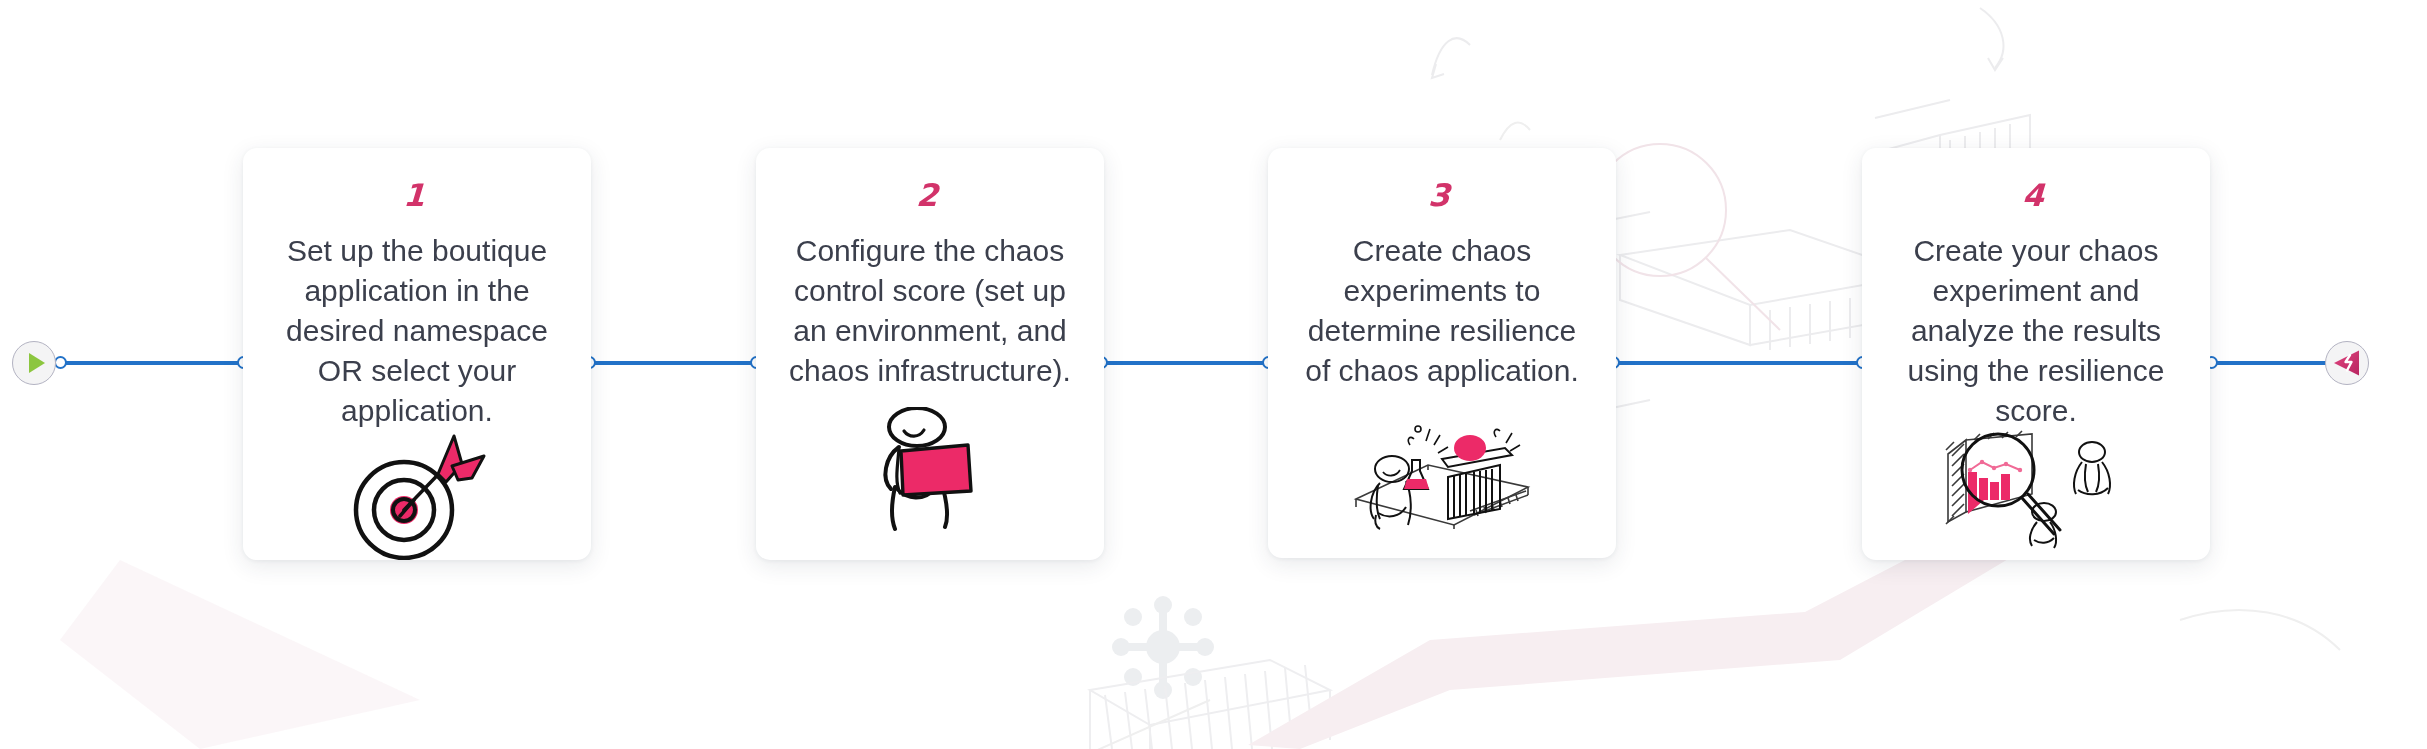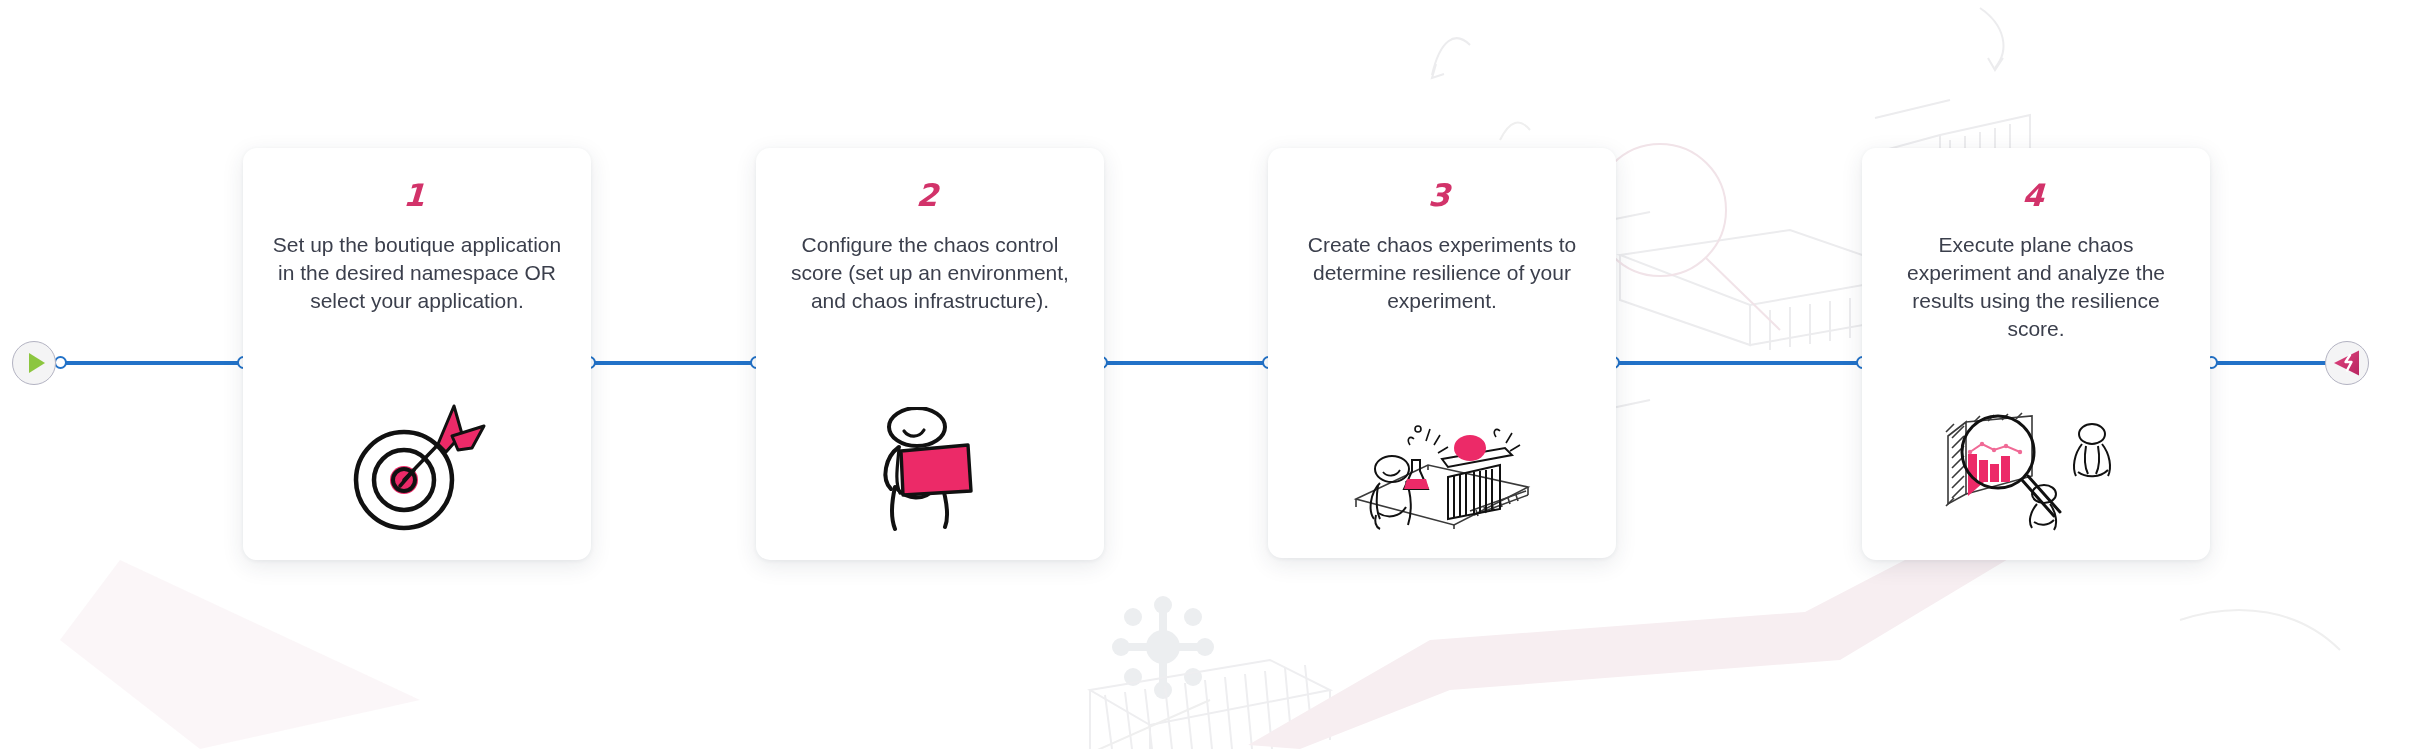--- a/index.html
+++ b/index.html
@@ -102,21 +102,21 @@
     font-style: italic;
     color: #d2336a;
     line-height: 1;
     margin-top: 32px;
     letter-spacing: 0.5px;
     transform: skewX(-6deg);
   }
 
   .step-text {
     font-family: "Liberation Sans", sans-serif;
-    font-size: 21px;
+    font-size: 30px;
     line-height: 1.33;
     color: #3b3f4c;
     text-align: center;
     margin-top: 20px;
     padding: 0 24px;
     font-weight: 400;
   }
 
   .illo {
     margin-top: auto;
@@ -258,21 +258,21 @@
         <path d="M30 80 C26 98, 26 112, 30 122" stroke="#111111" stroke-width="4" fill="none" stroke-linecap="round"></path>
         <path d="M76 74 C82 94, 84 110, 80 120" stroke="#111111" stroke-width="4" fill="none" stroke-linecap="round"></path>
         <path d="M32 82 C42 92, 58 96, 72 80" stroke="#111111" stroke-width="3.6" fill="none" stroke-linecap="round"></path>
         <path d="M36 44 L103 38 L106 84 L38 88 Z" fill="#ec2a68" stroke="#111111" stroke-width="3.4" stroke-linejoin="round"></path>
       </svg>
     </div>
   </div>
 
   <div class="card" style="left:1268px; top:148px; width:348px; height:410px;">
     <div class="step-number">3</div>
-    <div class="step-text">Create chaos experiments to determine resilience of your experiment.</div>
+    <div class="step-text">Create chaos experiments to determine resilience of chaos application.</div>
     <div class="illo">
       <svg width="185" height="115" viewBox="0 0 185 115" fill="none">
         <g stroke="#3a3a3a" stroke-width="1.6" fill="none">
           <path d="M6 84 L78 50 L178 72 L104 110 Z"></path>
           <path d="M6 84 L6 92 M178 72 L178 80 M104 110 L104 114 M78 50 L78 55"></path>
           <path d="M120 96 L176 76 M124 100 L178 80"></path>
           <path d="M126 95 L128 101 M134 92 L136 98 M142 89 L144 95 M150 86 L152 92 M158 83 L160 89 M166 80 L168 86"></path>
         </g>
         <g stroke="#111111" stroke-width="2" fill="none">
           <path d="M98 62 L150 50 L150 94 L98 104 Z"></path>
@@ -301,21 +301,21 @@
           <path d="M76 26 L80 14 M84 30 L90 20 M88 38 L98 32"></path>
           <path d="M146 22 C142 16, 146 12, 150 16"></path>
           <path d="M156 28 L162 18 M160 36 L170 30"></path>
         </g>
       </svg>
     </div>
   </div>
 
   <div class="card" style="left:1862px; top:148px; width:348px; height:412px;">
     <div class="step-number">4</div>
-    <div class="step-text">Execute plane chaos experiment and analyze the results using the resilience score.</div>
+    <div class="step-text">Create your chaos experiment and analyze the results using the resilience score.</div>
     <div class="illo">
       <svg width="185" height="120" viewBox="0 0 185 120" fill="none">
         <g stroke="#3a3a3a" stroke-width="1.6" fill="none">
           <path d="M4 24 L22 10 L22 82 L4 92 Z"></path>
           <path d="M22 10 L88 4 L88 64 L22 82"></path>
           <path d="M8 26 L20 14 M8 36 L20 24 M8 46 L20 34 M8 56 L20 44 M8 66 L20 54 M8 76 L20 64 M8 86 L20 74"></path>
           <path d="M30 10 L36 4 M44 9 L50 3 M58 8 L64 2 M72 7 L78 1"></path>
           <path d="M2 94 L10 86 M2 20 L10 12"></path>
         </g>
         <g fill="#ec2a68">

